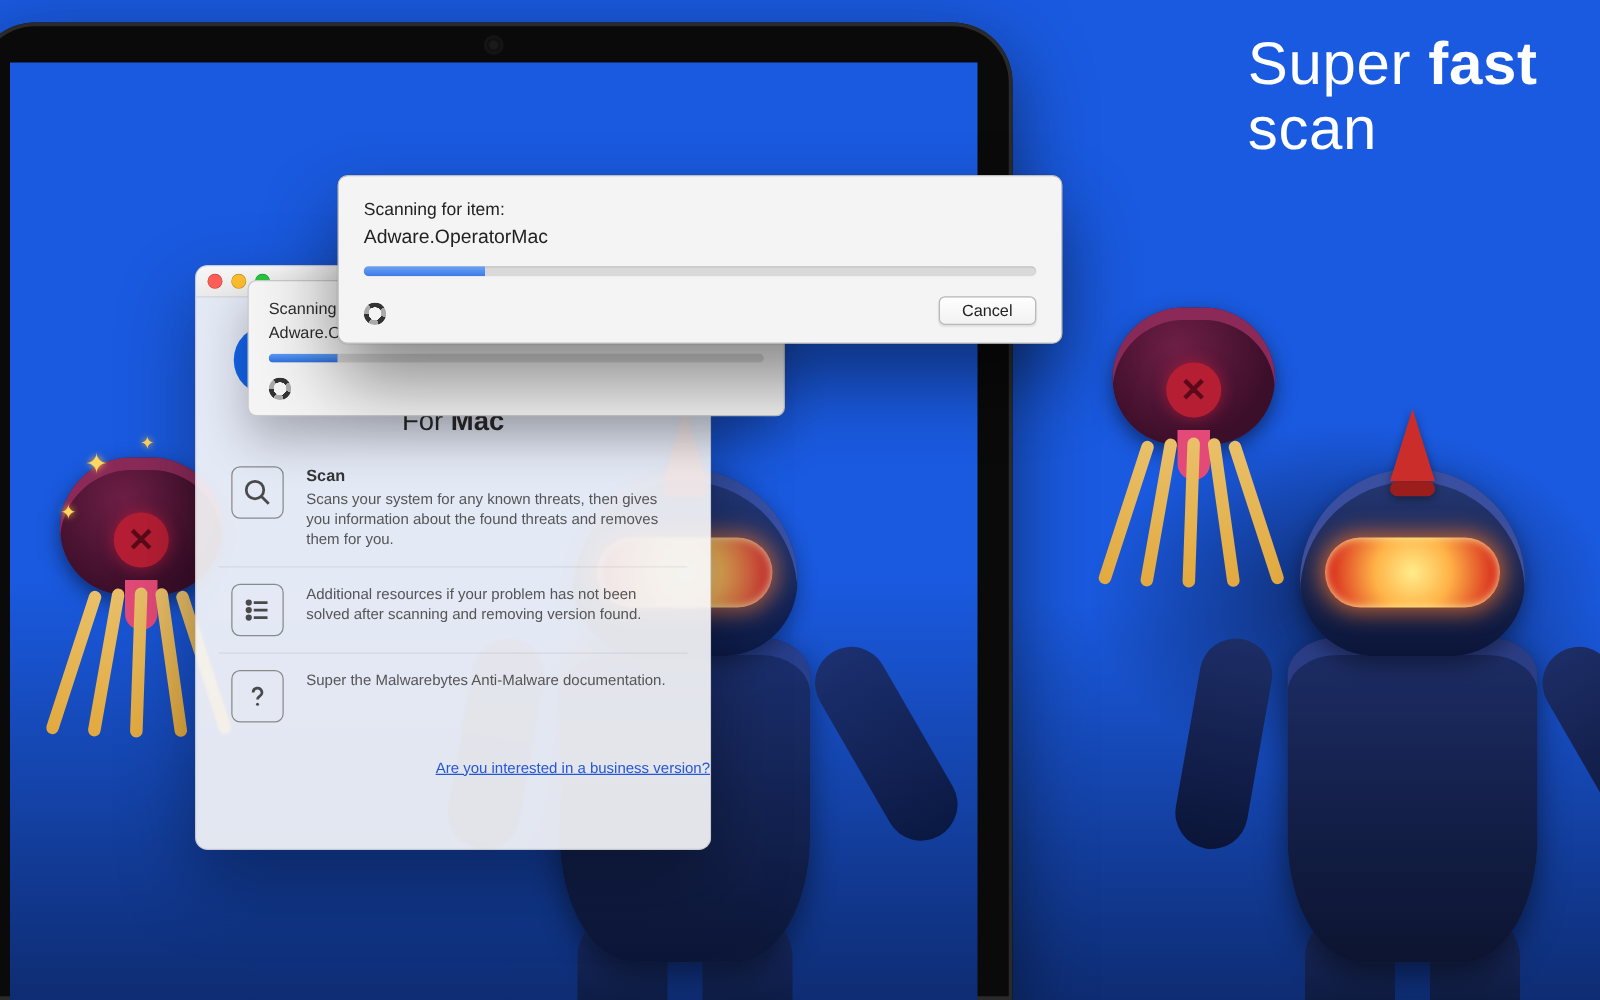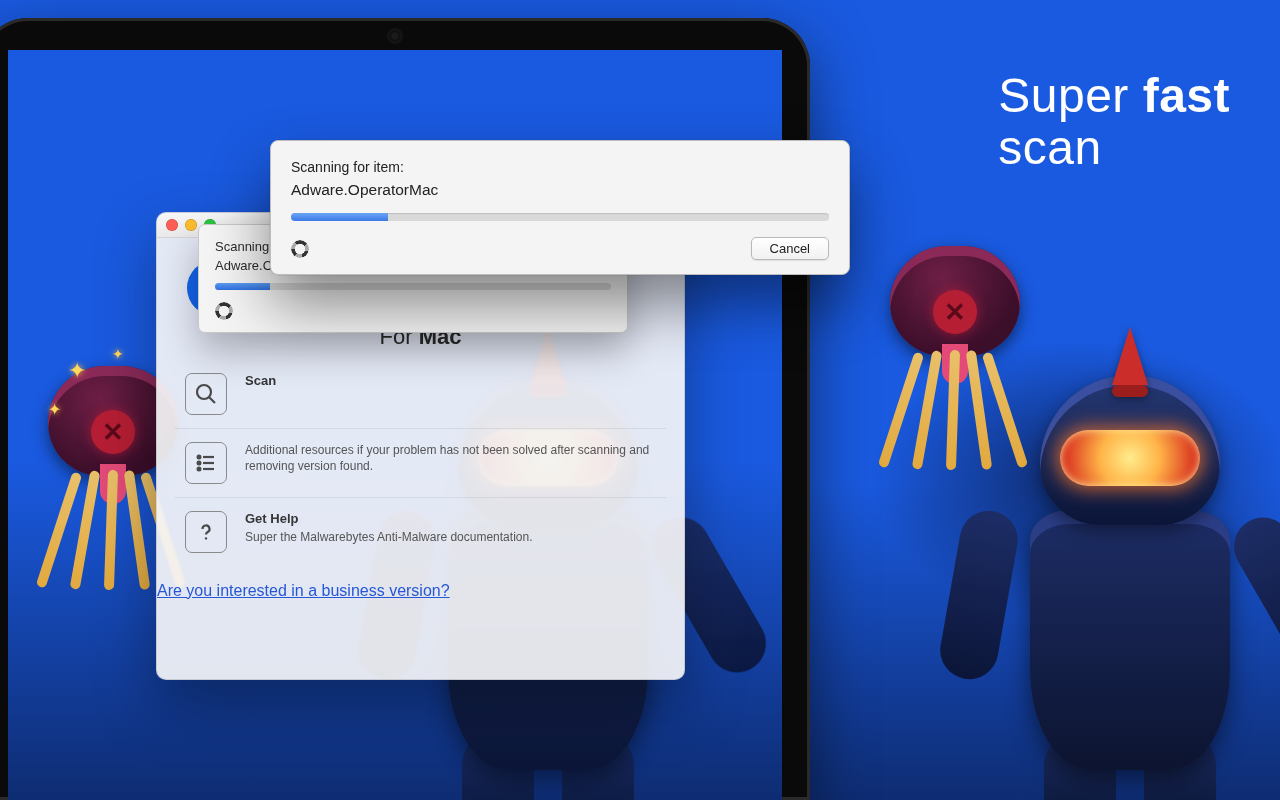--- a/index.html
+++ b/index.html
@@ -125,28 +125,27 @@
     position:relative; width:100%; height:100%;
     background: linear-gradient(#1a5ae0 0%, #1a5ae0 55%, #0e2c72 100%);
     overflow:hidden;
   }
 
   
   .headline{
     position:absolute; right:50px; top:26px;
     color:#fff; font-size:48px; line-height:1.08; font-weight:300;
     letter-spacing:.5px;
-    margin-top:44px;
   }
   .headline b{ font-weight:800; }
   .headline .l1 b, .headline .l2 b { font-weight:800; }
 
   
   .app-window{
-    position:absolute; left:148px; top:162px; width:529px; height:468px;
+    position:absolute; left:148px; top:162px; width:413px; height:468px;
     background: rgba(245,245,247,.92);
     border:1px solid rgba(0,0,0,.12);
     border-radius:10px;
     box-shadow: 0 25px 60px rgba(0,0,0,.35);
     backdrop-filter: blur(1px);
     overflow:hidden;
     font-size:13px; color:#353535;
   }
   .app-window .titlebar{
     height:25px; display:flex; align-items:center; gap:7px; padding:0 9px;
@@ -184,21 +183,21 @@
   .option .icon-box{
     width:42px;height:42px;border:1.5px solid #8a8a8a;border-radius:7px;
     display:flex;align-items:center;justify-content:center;flex:0 0 42px;
     color:#4a4a4a;
   }
   .option .texts{ flex:1; }
   .option .title{ font-weight:700; font-size:13px; margin-bottom:3px;}
   .option .desc{ font-size:12px; color:#555; line-height:1.35;}
 
   .biz-link{
-    display:block; text-align:left; font-size:16px; color:#2557d6;
+    display:block; text-align:right; font-size:12px; color:#2557d6;
     text-decoration:underline; padding:16px 0 18px;
   }
 
   
   .dialog-small{
     position:absolute; left:190px; top:174px; width:430px;
     background:#f4f4f4; border:1px solid #c8c8c8; border-radius:7px;
     box-shadow:0 18px 38px rgba(0,0,0,.28);
     padding:14px 16px 12px; font-size:13px; color:#2c2c2c;
     z-index:5;
@@ -223,21 +222,21 @@
   .dialog-large .item{ font-size:15.5px; margin-top:6px; }
   .dialog-large .bar{
     margin-top:14px; height:8px; border-radius:4px; background:#d9d9d9; overflow:hidden;
     box-shadow: inset 0 1px 1px rgba(0,0,0,.12);
   }
   .dialog-large .bar .fill{
     height:100%; width:18%;
     background:linear-gradient(#6aa4f5,#3d79e6);
   }
   .dialog-large .footer{
-    display:flex; align-items:center; justify-content:space-between;
+    display:flex; align-items:flex-end; justify-content:space-between;
     margin-top:16px;
   }
   .spinner{
     width:18px;height:18px;border-radius:50%;
     background:
       conic-gradient(#333 0 15%, #aaa 15% 30%, #333 30% 45%, #aaa 45% 60%, #333 60% 75%, #aaa 75% 90%, #333 90% 100%);
     mask: radial-gradient(circle, transparent 40%, #000 41%);
     -webkit-mask: radial-gradient(circle, transparent 40%, #000 41%);
   }
   .mac-button{
@@ -339,20 +338,21 @@
         <div class="option-list">
           <div class="option">
             <div class="icon-box">
               <svg width="24" height="24" viewBox="0 0 24 24" fill="none" stroke="currentColor" stroke-width="2.2">
                 <circle cx="10" cy="10" r="7"></circle>
                   <line x1="21" y1="21" x2="15.2" y2="15.2"></line>
               </svg>
             </div>
             <div class="texts">
               <div class="title">Scan</div>
+              <div class="desc">Scans your system for any known threats, then gives you information about the found threats and removes them for you.</div>
             </div>
           </div>
 
           <div class="option">
             <div class="icon-box">
               <svg width="24" height="24" viewBox="0 0 24 24" fill="none" stroke="currentColor" stroke-width="2.2">
                 <circle cx="5" cy="6" r="1.4" fill="currentColor"></circle>
                   <line x1="9" y1="6" x2="20" y2="6"></line>
                 <circle cx="5" cy="12" r="1.4" fill="currentColor"></circle>
                   <line x1="9" y1="12" x2="20" y2="12"></line>
@@ -366,21 +366,20 @@
           </div>
 
           <div class="option">
             <div class="icon-box">
               <svg width="24" height="24" viewBox="0 0 24 24" fill="none" stroke="currentColor" stroke-width="2.2">
                 <path d="M8.5 9a3.5 3.5 0 1 1 5.2 3c-1.2.7-1.7 1.3-1.7 2.6"></path>
                 <circle cx="12" cy="18.4" r="1.2" fill="currentColor" stroke="none"></circle>
               </svg>
             </div>
             <div class="texts">
-              <div class="title">Get Help</div>
               <div class="desc">Super the Malwarebytes Anti-Malware documentation.</div>
             </div>
           </div>
         </div>
 
         <a class="biz-link" href="#">Are you interested in a business version?</a>
       </div>
 
       <div class="dialog-small">
         <div class="heading">Scanning for item:</div>

